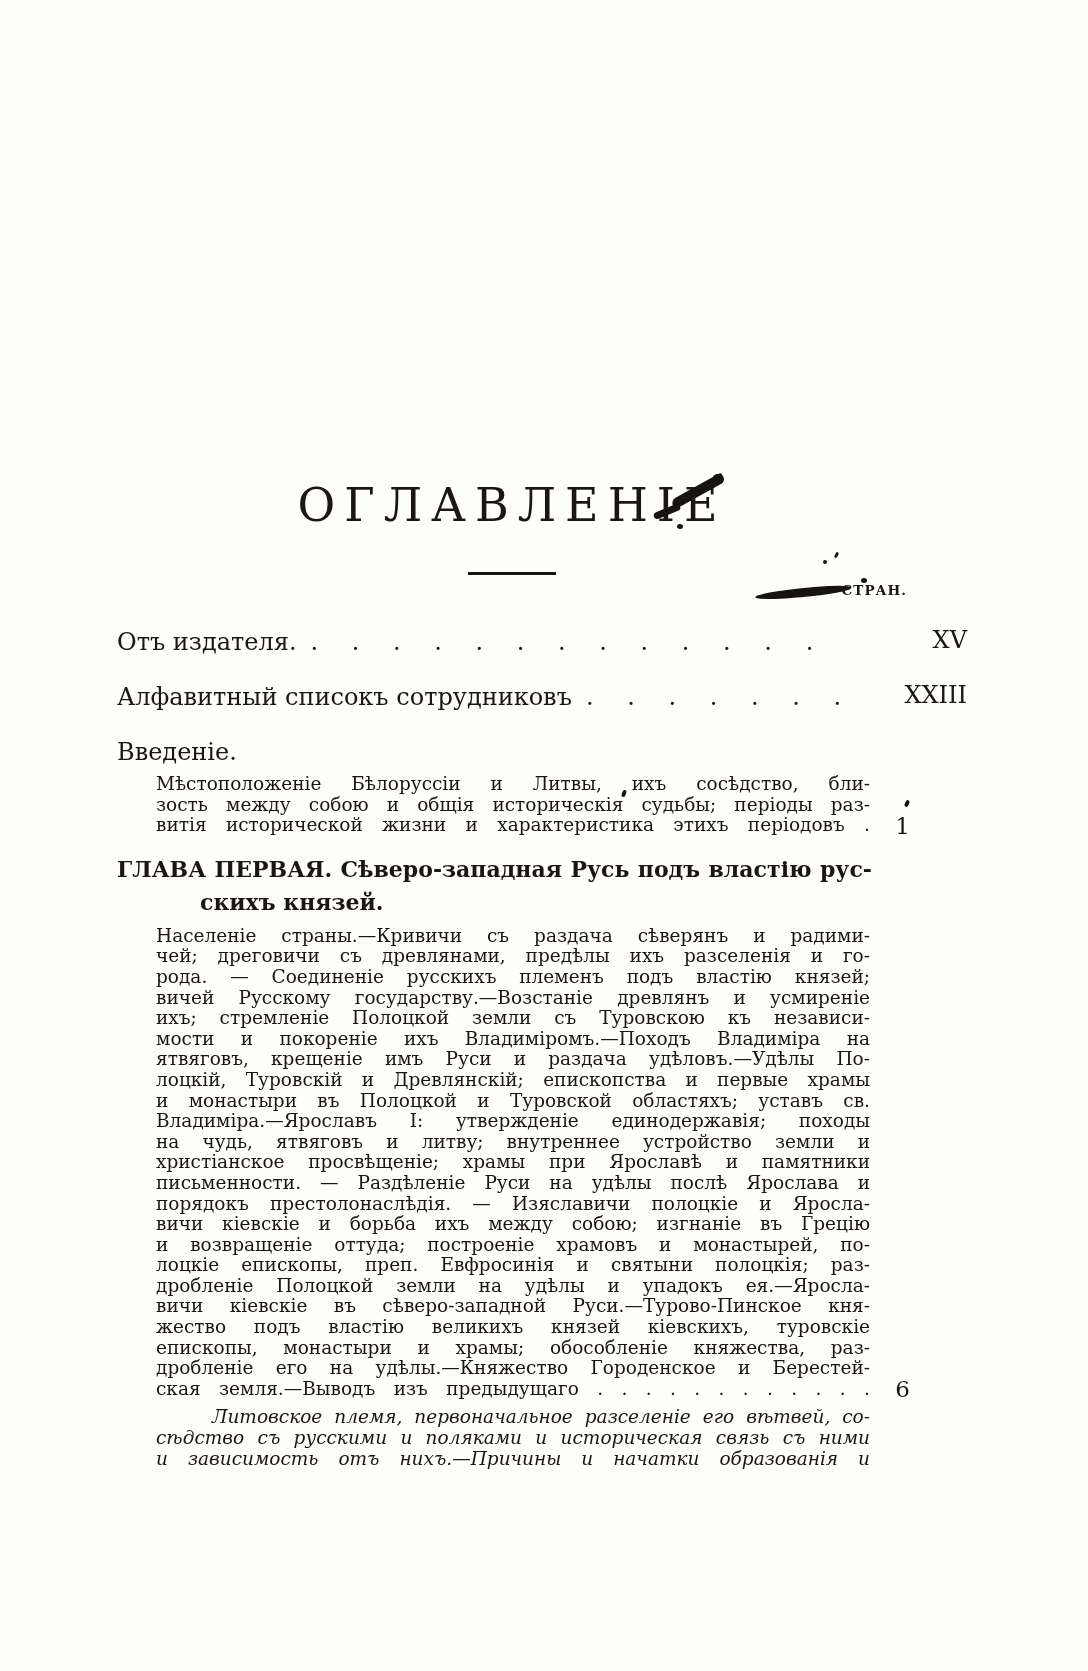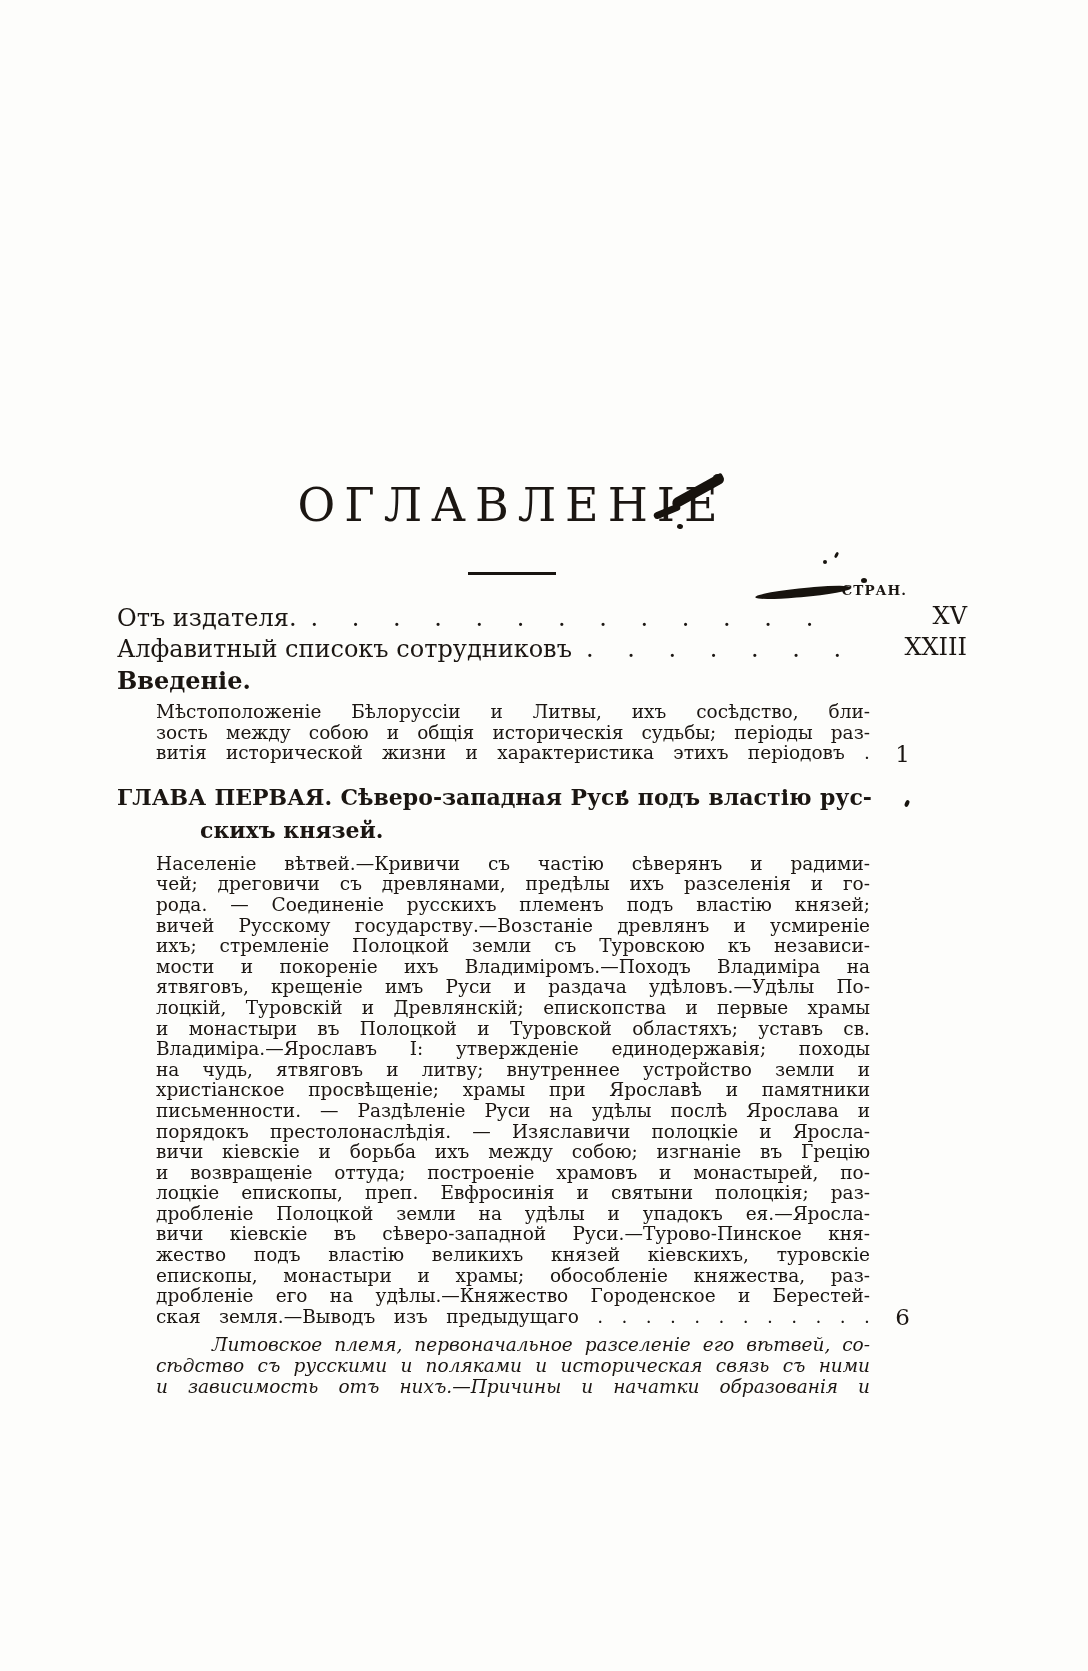--- a/index.html
+++ b/index.html
@@ -22,30 +22,30 @@
   .stran{
     text-align:right;font-weight:bold;font-size:13.5px;line-height:16px;
     letter-spacing:1px;margin-top:7px;
   }
 
   .entries{margin-top:5px;font-size:24px;}
   .entry-row{
     display:flex;align-items:baseline;line-height:31px;position:relative;
     padding-right:60px;box-sizing:border-box;
   }
-  .entry-label{white-space:nowrap;}
+  .entry-label{white-space:nowrap;margin-top:24px;}
   .entry-dots{
     flex:1;overflow:hidden;white-space:nowrap;
     padding-left:14px;word-spacing:26px;letter-spacing:0;
   }
   .entry-page{
     position:absolute;right:-60px;bottom:2px;width:120px;
     text-align:right;font-size:24px;
   }
-  .entry-row.plain{padding-right:0;font-weight:bold;}
+  .entry-row.plain{padding-right:0;}
 
   .section-para{
     position:relative;margin-left:33px;width:720px;
     font-size:18.5px;line-height:20.6px;
   }
   .section-para .line{text-align:justify;text-align-last:justify;margin-left:6px;}
   .section-para .line:first-child{text-indent:56px;}
   .section-para.intro{margin-top:6px;}
   .section-para.ch1{margin-top:7px;}
   .section-para.ch2{margin-top:8px;font-style:italic;}
@@ -113,21 +113,21 @@
       <div class="line">витія исторической жизни и характеристика этихъ періодовъ .</div>
     </div>
 
   <div class="chapter c1">
     <div class="ch-line j"><span class="ch-label">ГЛАВА ПЕРВАЯ.</span> <span>Сѣверо-западная Русь подъ властію рус-</span></div>
     <div class="ch-line cont">скихъ князей.</div>
   </div>
 
   <div class="section-para ch1">
     <span class="pagenum">6</span>
-  <div class="line">Населеніе вѣтвей.—Кривичи съ частію сѣверянъ и радими-</div>
+  <div class="line">Населеніе страны.—Кривичи съ раздача сѣверянъ и радими-</div>
       <div class="line">чей; дреговичи съ древлянами, предѣлы ихъ разселенія и го-</div>
       <div class="line">рода. — Соединеніе русскихъ племенъ подъ властію князей;</div>
       <div class="line">вичей Русскому государству.—Возстаніе древлянъ и усмиреніе</div>
       <div class="line">ихъ; стремленіе Полоцкой земли съ Туровскою къ независи-</div>
       <div class="line">мости и покореніе ихъ Владиміромъ.—Походъ Владиміра на</div>
       <div class="line">ятвяговъ, крещеніе имъ Руси и раздача удѣловъ.—Удѣлы По-</div>
       <div class="line">лоцкій, Туровскій и Древлянскій; епископства и первые храмы</div>
       <div class="line">и монастыри въ Полоцкой и Туровской областяхъ; уставъ св.</div>
       <div class="line">Владиміра.—Ярославъ I: утвержденіе единодержавія; походы</div>
       <div class="line">на чудь, ятвяговъ и литву; внутреннее устройство земли и</div>

